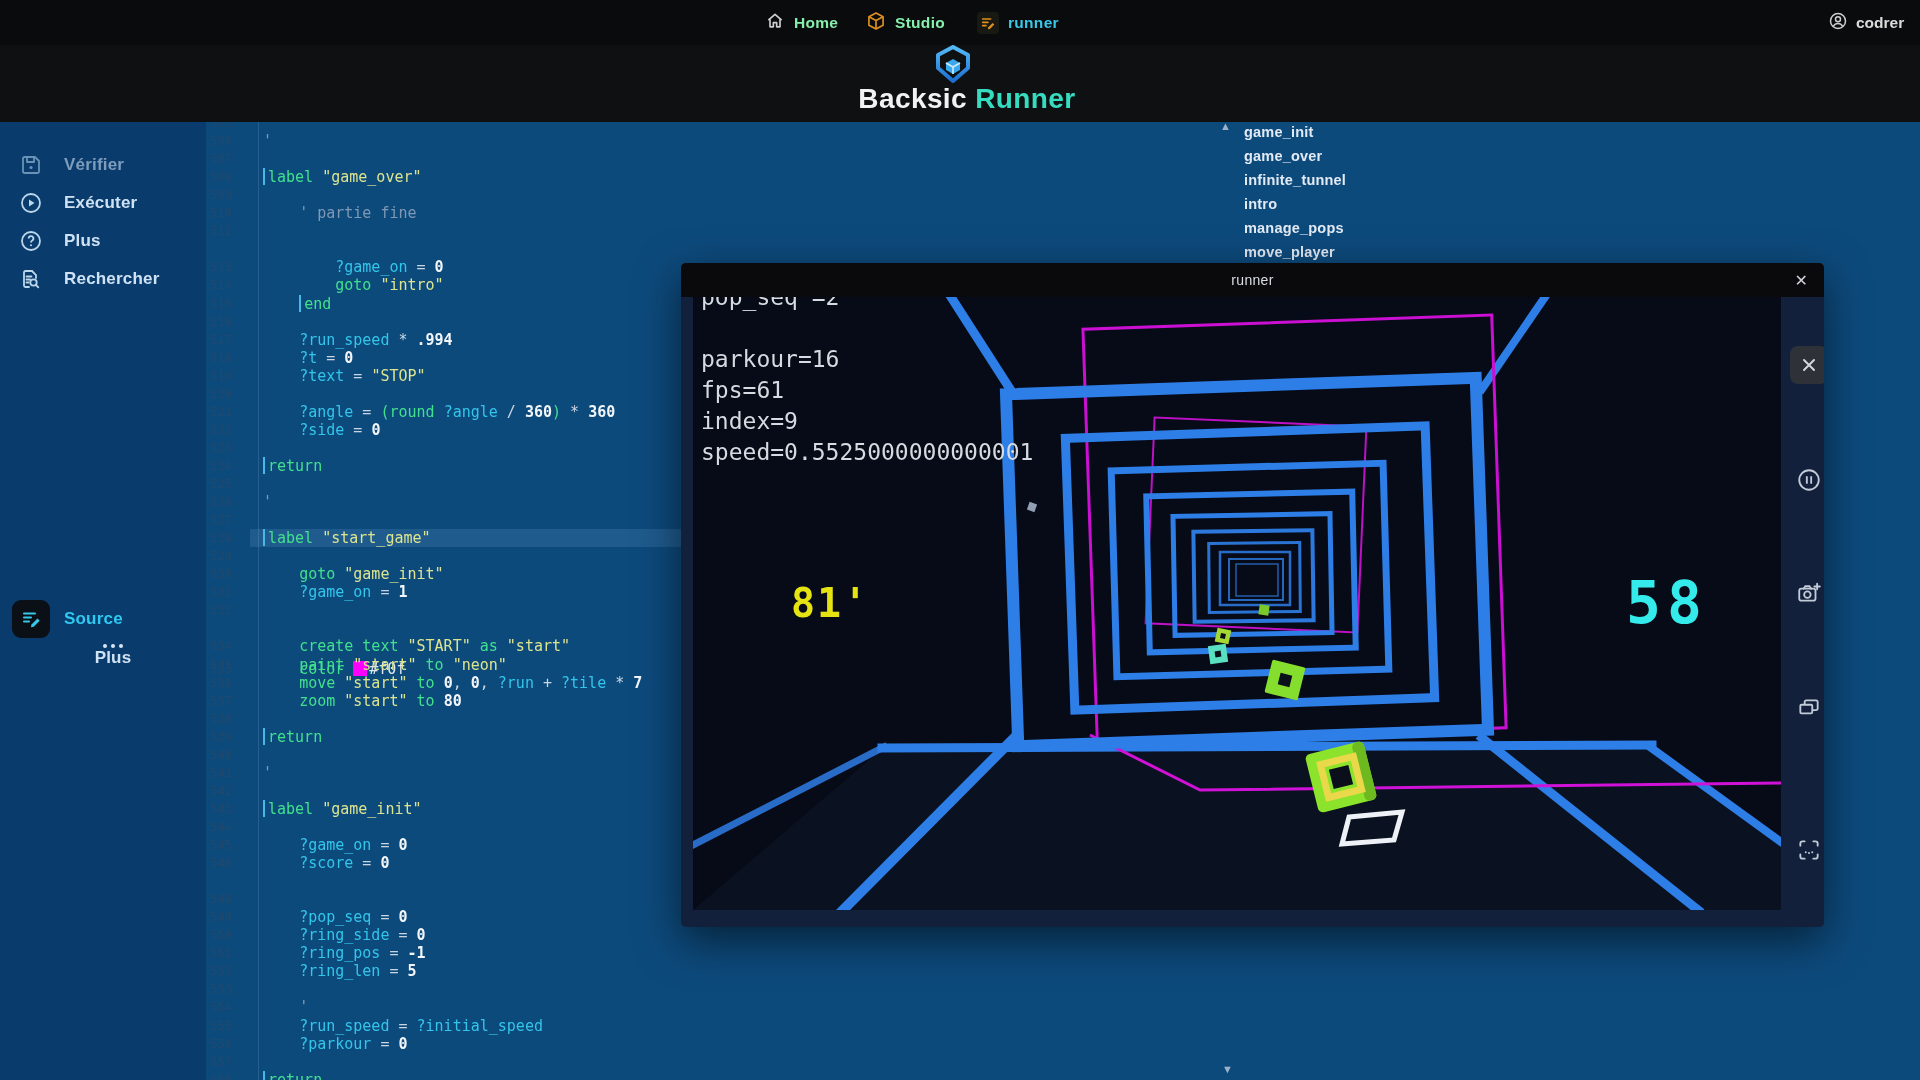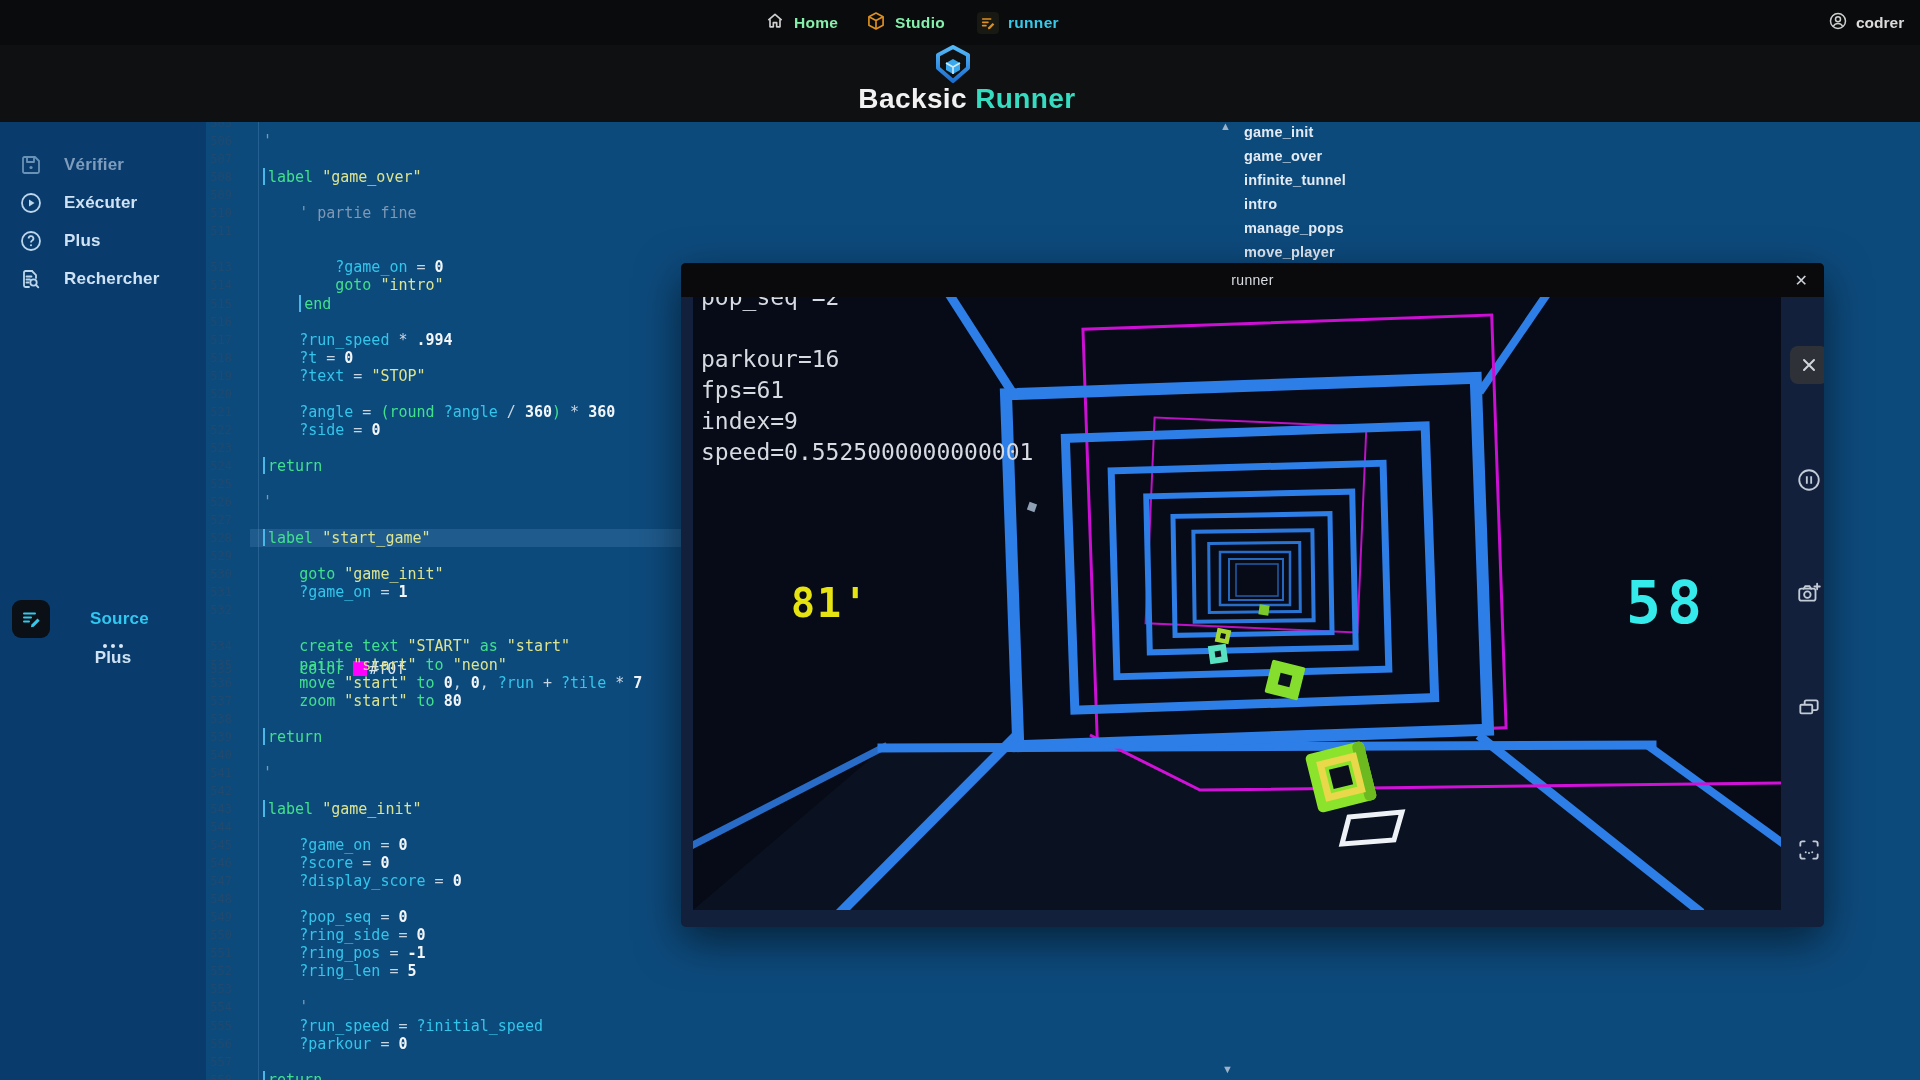--- a/index.html
+++ b/index.html
@@ -236,24 +236,20 @@
         <span class="code"></span>
       </div>
       <div class="code-row" style="top: 836px;">
         <span class="ln">545</span>
         <span class="code"><span class="tk-pl">    </span><span class="tk-var">?game_on</span><span class="tk-op"> = </span><span class="tk-num">0</span></span>
       </div>
       <div class="code-row" style="top: 854.05px;">
         <span class="ln">546</span>
         <span class="code"><span class="tk-pl">    </span><span class="tk-var">?score</span><span class="tk-op"> = </span><span class="tk-num">0</span></span>
       </div>
-      <div class="code-row" style="top: 872.1px;">
-        <span class="ln">547</span>
-        <span class="code"><span class="tk-pl">    </span><span class="tk-var">?display_score</span><span class="tk-op"> = </span><span class="tk-num">0</span></span>
-      </div>
       <div class="code-row" style="top: 890.15px;">
         <span class="ln">548</span>
         <span class="code"></span>
       </div>
       <div class="code-row" style="top: 908.2px;">
         <span class="ln">549</span>
         <span class="code"><span class="tk-pl">    </span><span class="tk-var">?pop_seq</span><span class="tk-op"> = </span><span class="tk-num">0</span></span>
       </div>
       <div class="code-row" style="top: 926.25px;">
         <span class="ln">550</span>
@@ -342,21 +338,21 @@
           <path d="M13 4H6.5A1.5 1.5 0 0 0 5 5.5v13A1.5 1.5 0 0 0 6.5 20H10"></path>
           <path d="M13 4l4 4v3"></path>
             <path d="M7.5 9.5h5M7.5 12.5h3.5M7.5 15.5h2"></path>
           <circle cx="14.5" cy="15.5" r="3.2"></circle>
             <path d="M17 18l2.3 2.3"></path>
         </svg>
         </span>
       <span class="lb">Rechercher</span>
     </div>
 
-    <div class="side-item active" style="top:477px;height:40px;gap:26px;">
+    <div class="side-item active" style="top:477px;height:40px;">
       <span class="src-chip">
         <svg width="24" height="24" viewBox="0 0 24 24" fill="none" stroke="#35c8ea" stroke-width="2" stroke-linecap="round">
           <path d="M5 6.5h11M5 10.5h7M5 14.5h5"></path>
           <path d="M12.5 17.5l6-6 2.2 2.2-6 6-2.8.6z" fill="#35c8ea" stroke="none"></path>
         </svg>
         </span>
       <span class="lb">Source</span>
     </div>
     <div class="side-item" style="top:522px;flex-direction:column;">
       <span class="dots">

